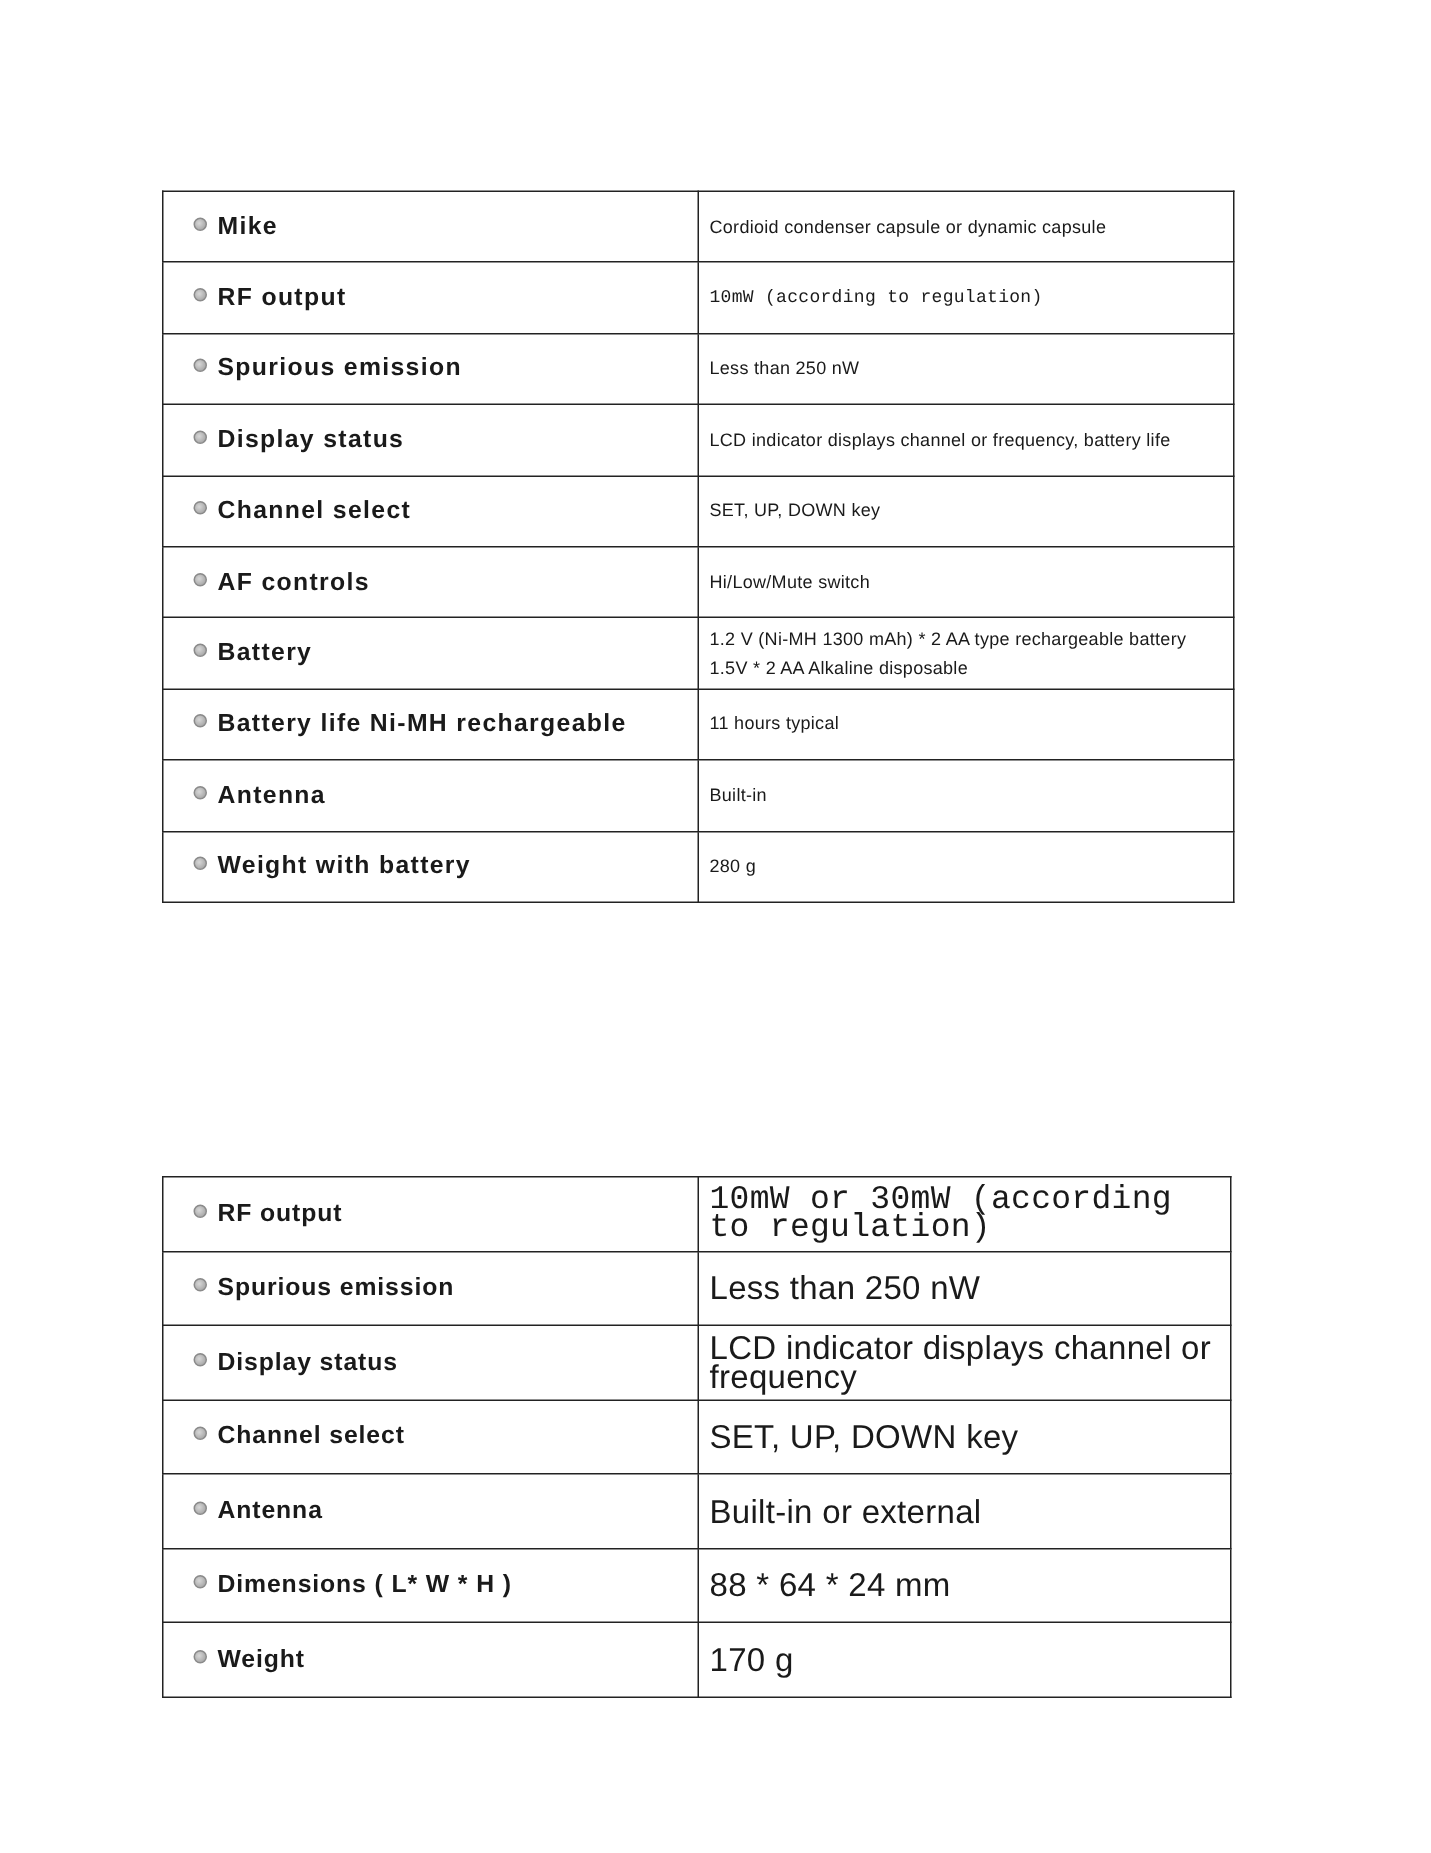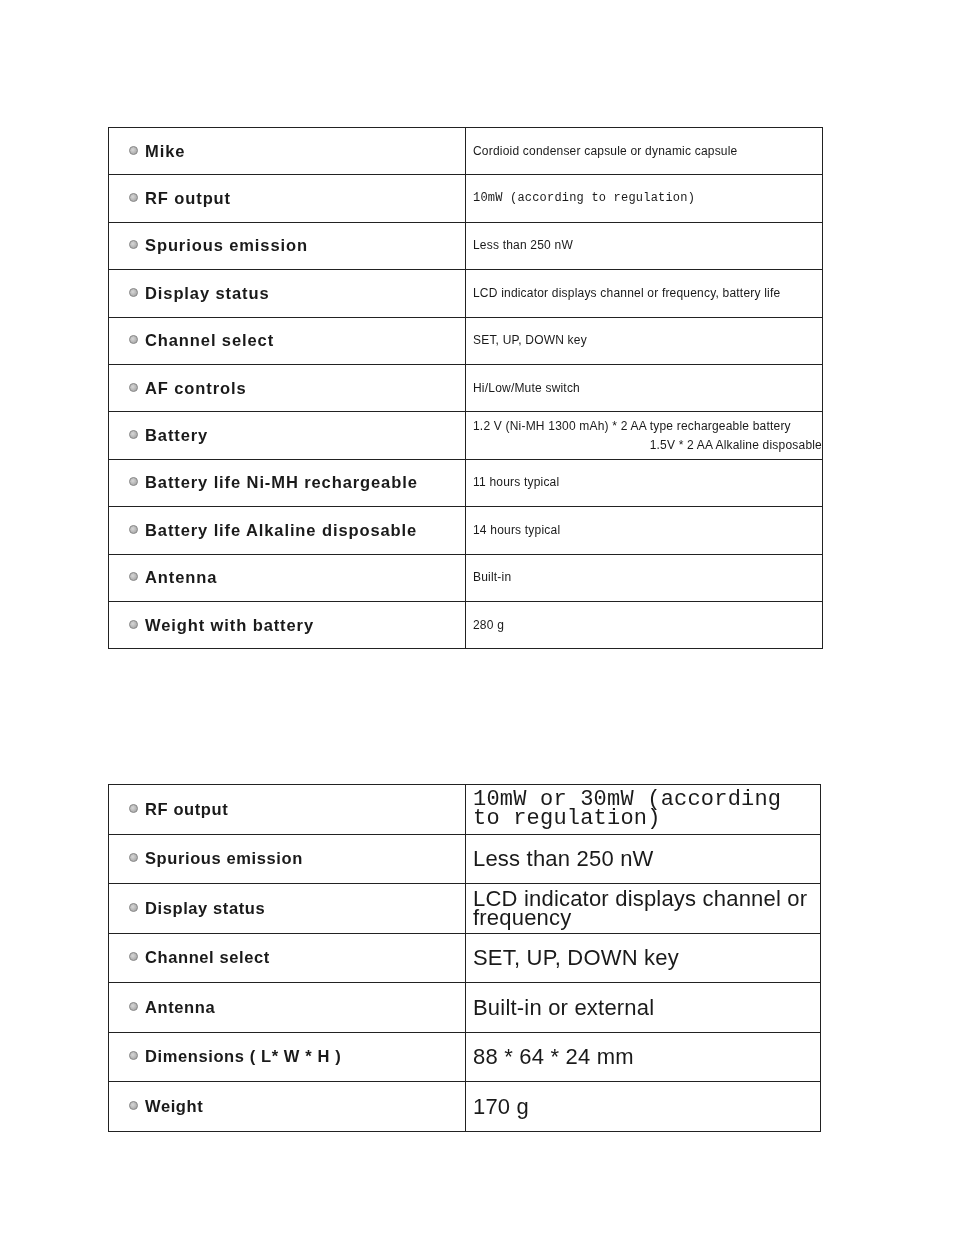--- a/index.html
+++ b/index.html
@@ -5,21 +5,21 @@
   html, body { margin: 0; padding: 0; background: #ffffff; }
   body { width: 954px; height: 1235px; position: relative; font-family: "Liberation Sans", sans-serif; color: #1a1a1a; }
   table.spec { position: absolute; border-collapse: collapse; table-layout: fixed; }
   table.spec td { border: 1.3px solid #222; padding: 0; vertical-align: middle; }
   td.lbl { width: 336px; padding-left: 20px !important; font-weight: bold; font-size: 16.5px; letter-spacing: 0.9px; }
   td.val { padding-left: 7px !important; font-size: 12px; letter-spacing: 0.2px; line-height: 19px; }
   .bullet { display: inline-block; width: 7px; height: 7px; border-radius: 50%; background: radial-gradient(circle at 40% 40%, #d8d8d8, #9a9a9a); border: 1px solid #8a8a8a; margin-right: 7px; vertical-align: 2px; }
   .cond { font-family: Liberation Mono, monospace; font-size: 15.5px; letter-spacing: -0.3px; transform-origin: left; }
   .small { font-size: 13px; line-height: 16px; letter-spacing: 0; }
   .small .line1 { display: block; }
-  .small .line2 { display: block; text-align: right; }
+  .small .line2 { display: block; }
   #t1 { left: 108px; top: 113px; width: 715px; margin-top: 14px; }
   #t1 tr { height: 47.4px; }
   #t2 { left: 108px; top: 784px; width: 713px; }
   #t2 tr { height: 49.5px; }
   #t2 td.lbl { font-size: 16.5px; letter-spacing: 0.6px; }
   #t2 td.val { font-size: 22px; }
 </style>
 </head>
 <body>
 
@@ -54,24 +54,20 @@
     <td class="val small">
           <span class="line1">1.2 V (Ni-MH 1300 mAh) * 2 AA type rechargeable battery</span>
           <span class="line2">1.5V * 2 AA Alkaline disposable</span>
         </td>
   </tr>
   <tr>
     <td class="lbl"><span class="bullet"></span><span>Battery life Ni-MH rechargeable</span></td>
     <td class="val">11 hours typical</td>
   </tr>
   <tr>
-    <td class="lbl"><span class="bullet"></span><span>Battery life Alkaline disposable</span></td>
-    <td class="val">14 hours typical</td>
-  </tr>
-  <tr>
     <td class="lbl"><span class="bullet"></span><span>Antenna</span></td>
     <td class="val">Built-in</td>
   </tr>
   <tr>
     <td class="lbl"><span class="bullet"></span><span>Weight with battery</span></td>
     <td class="val">280 g</td>
   </tr>
 </tbody>
   </table>
 

